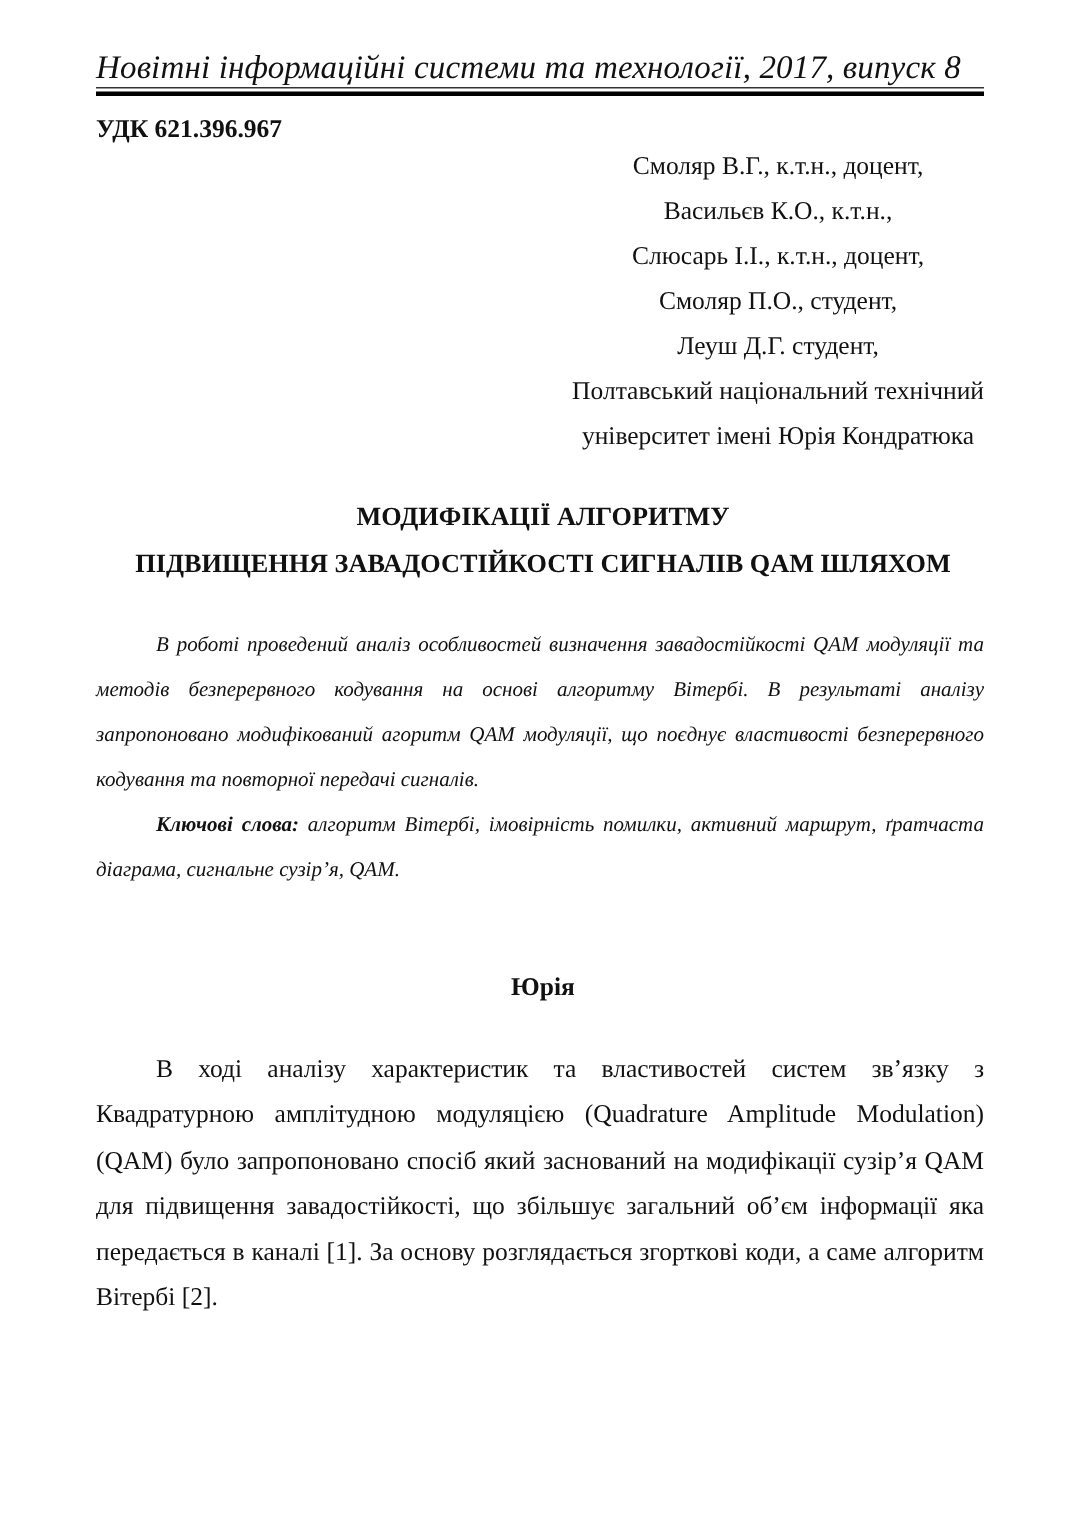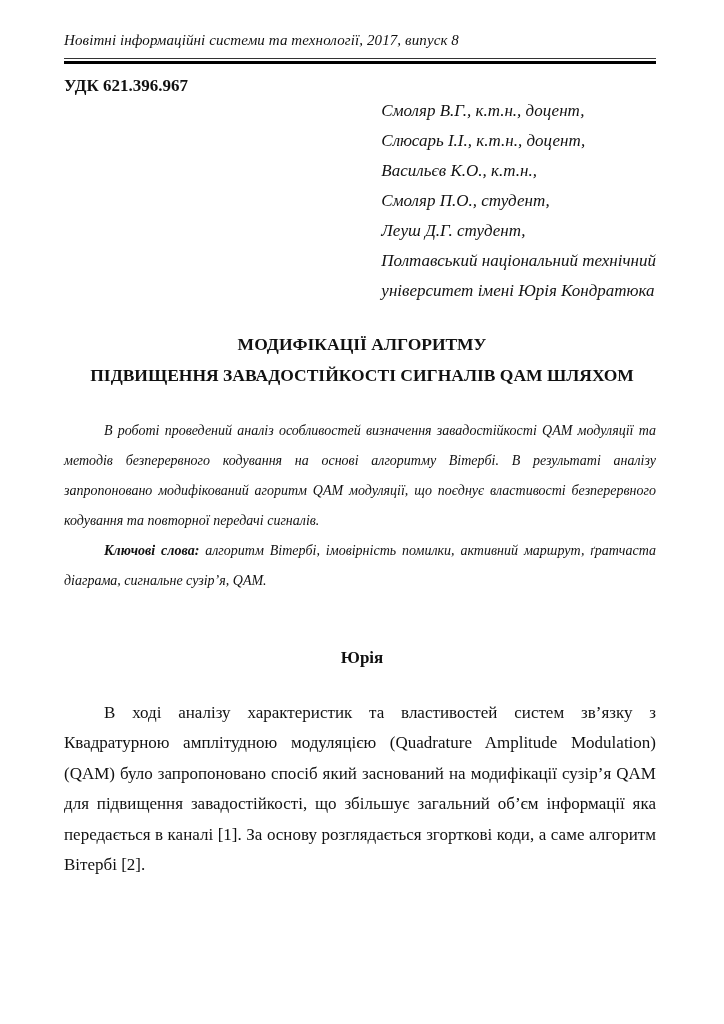--- a/index.html
+++ b/index.html
@@ -3,30 +3,30 @@
   <meta charset="utf-8">
   <style>
     html, body { margin: 0; padding: 0; background: #ffffff; }
     body {
       width: 724px; height: 1024px; overflow: hidden; position: relative;
       font-family: "Liberation Serif", "DejaVu Serif", serif; color: #111;
     }
     .page { position: absolute; left: 0; top: 0; width: 724px; height: 1024px; }
     .running-head {
       position: absolute; left: 64px; top: 32px; width: 600px;
-      font-style: italic; font-size: 15px; letter-spacing: 0.1px;
+      font-style: italic; font-size: 22px; letter-spacing: 0.1px;
     }
     .rule-thick { position: absolute; left: 64px; top: 61px; width: 592px; height: 3px; background: #000; }
     .rule-thin { position: absolute; left: 64px; top: 58px; width: 592px; height: 1px; background: #333; }
     .udk {
       position: absolute; left: 64px; top: 76px; font-weight: bold; font-size: 17px;
     }
     .authors {
-      position: absolute; right: 68px; top: 96px; text-align: left;
-      font-style: italic; font-size: 17px; line-height: 30px;
+      position: absolute; right: 68px; top: 96px; text-align: center;
+      font-size: 17px; line-height: 30px;
     }
     .authors div { white-space: nowrap; }
     .title {
       position: absolute; left: 64px; top: 329px; width: 596px; text-align: center;
       font-weight: bold; font-size: 17.5px; line-height: 31px;
     }
     .abstract {
       position: absolute; left: 64px; top: 416px; width: 592px;
       font-style: italic; font-size: 14px; line-height: 30px; text-align: justify;
     }
@@ -47,22 +47,22 @@
 
 <div class="page">
   <div class="running-head">Новітні інформаційні системи та технології, 2017, випуск 8</div>
   <div class="rule-thin"></div>
   <div class="rule-thick"></div>
 
   <div class="udk">УДК 621.396.967</div>
 
   <div class="authors">
     <div>Смоляр В.Г., к.т.н., доцент,</div>
+    <div>Васильєв К.О., к.т.н.,</div>
     <div>Слюсарь І.І., к.т.н., доцент,</div>
-    <div>Васильєв К.О., к.т.н.,</div>
     <div>Смоляр П.О., студент,</div>
     <div>Леуш Д.Г. студент,</div>
     <div>Полтавський національний технічний</div>
     <div>університет імені Юрія Кондратюка</div>
   </div>
 
   <div class="title">
     <div>МОДИФІКАЦІЇ АЛГОРИТМУ</div>
     <div>ПІДВИЩЕННЯ ЗАВАДОСТІЙКОСТІ СИГНАЛІВ QAM ШЛЯХОМ</div>
   </div>

